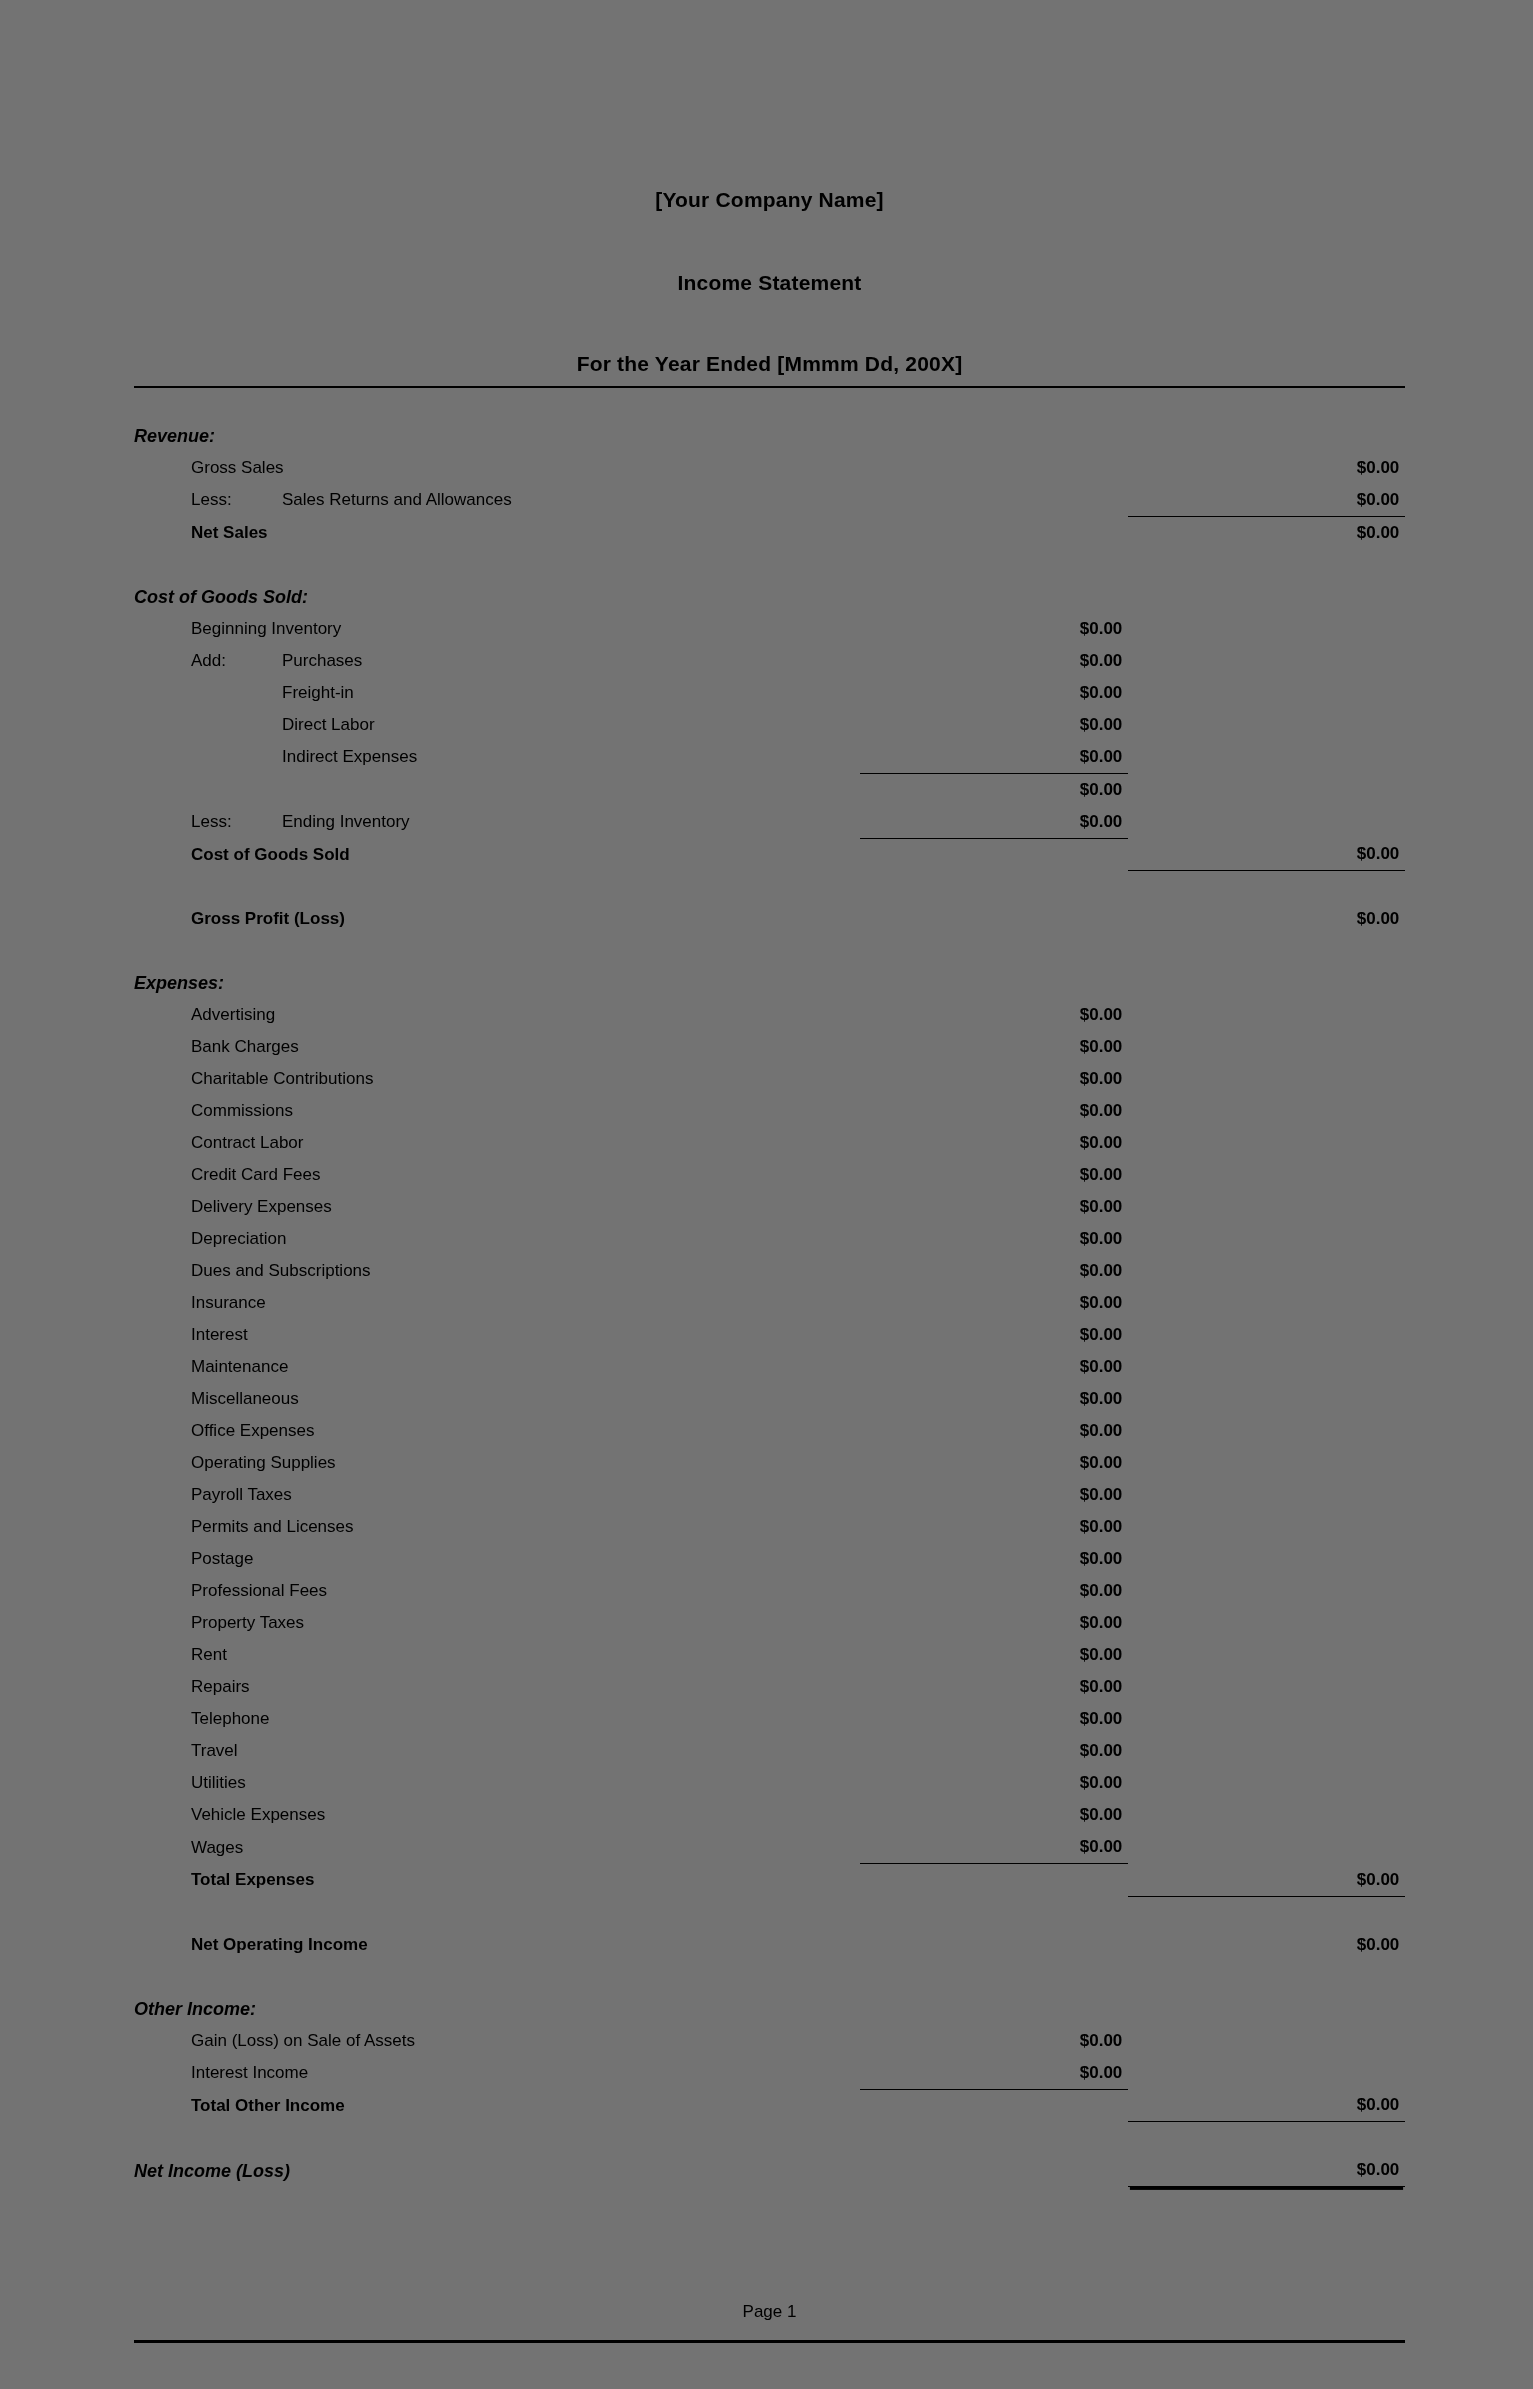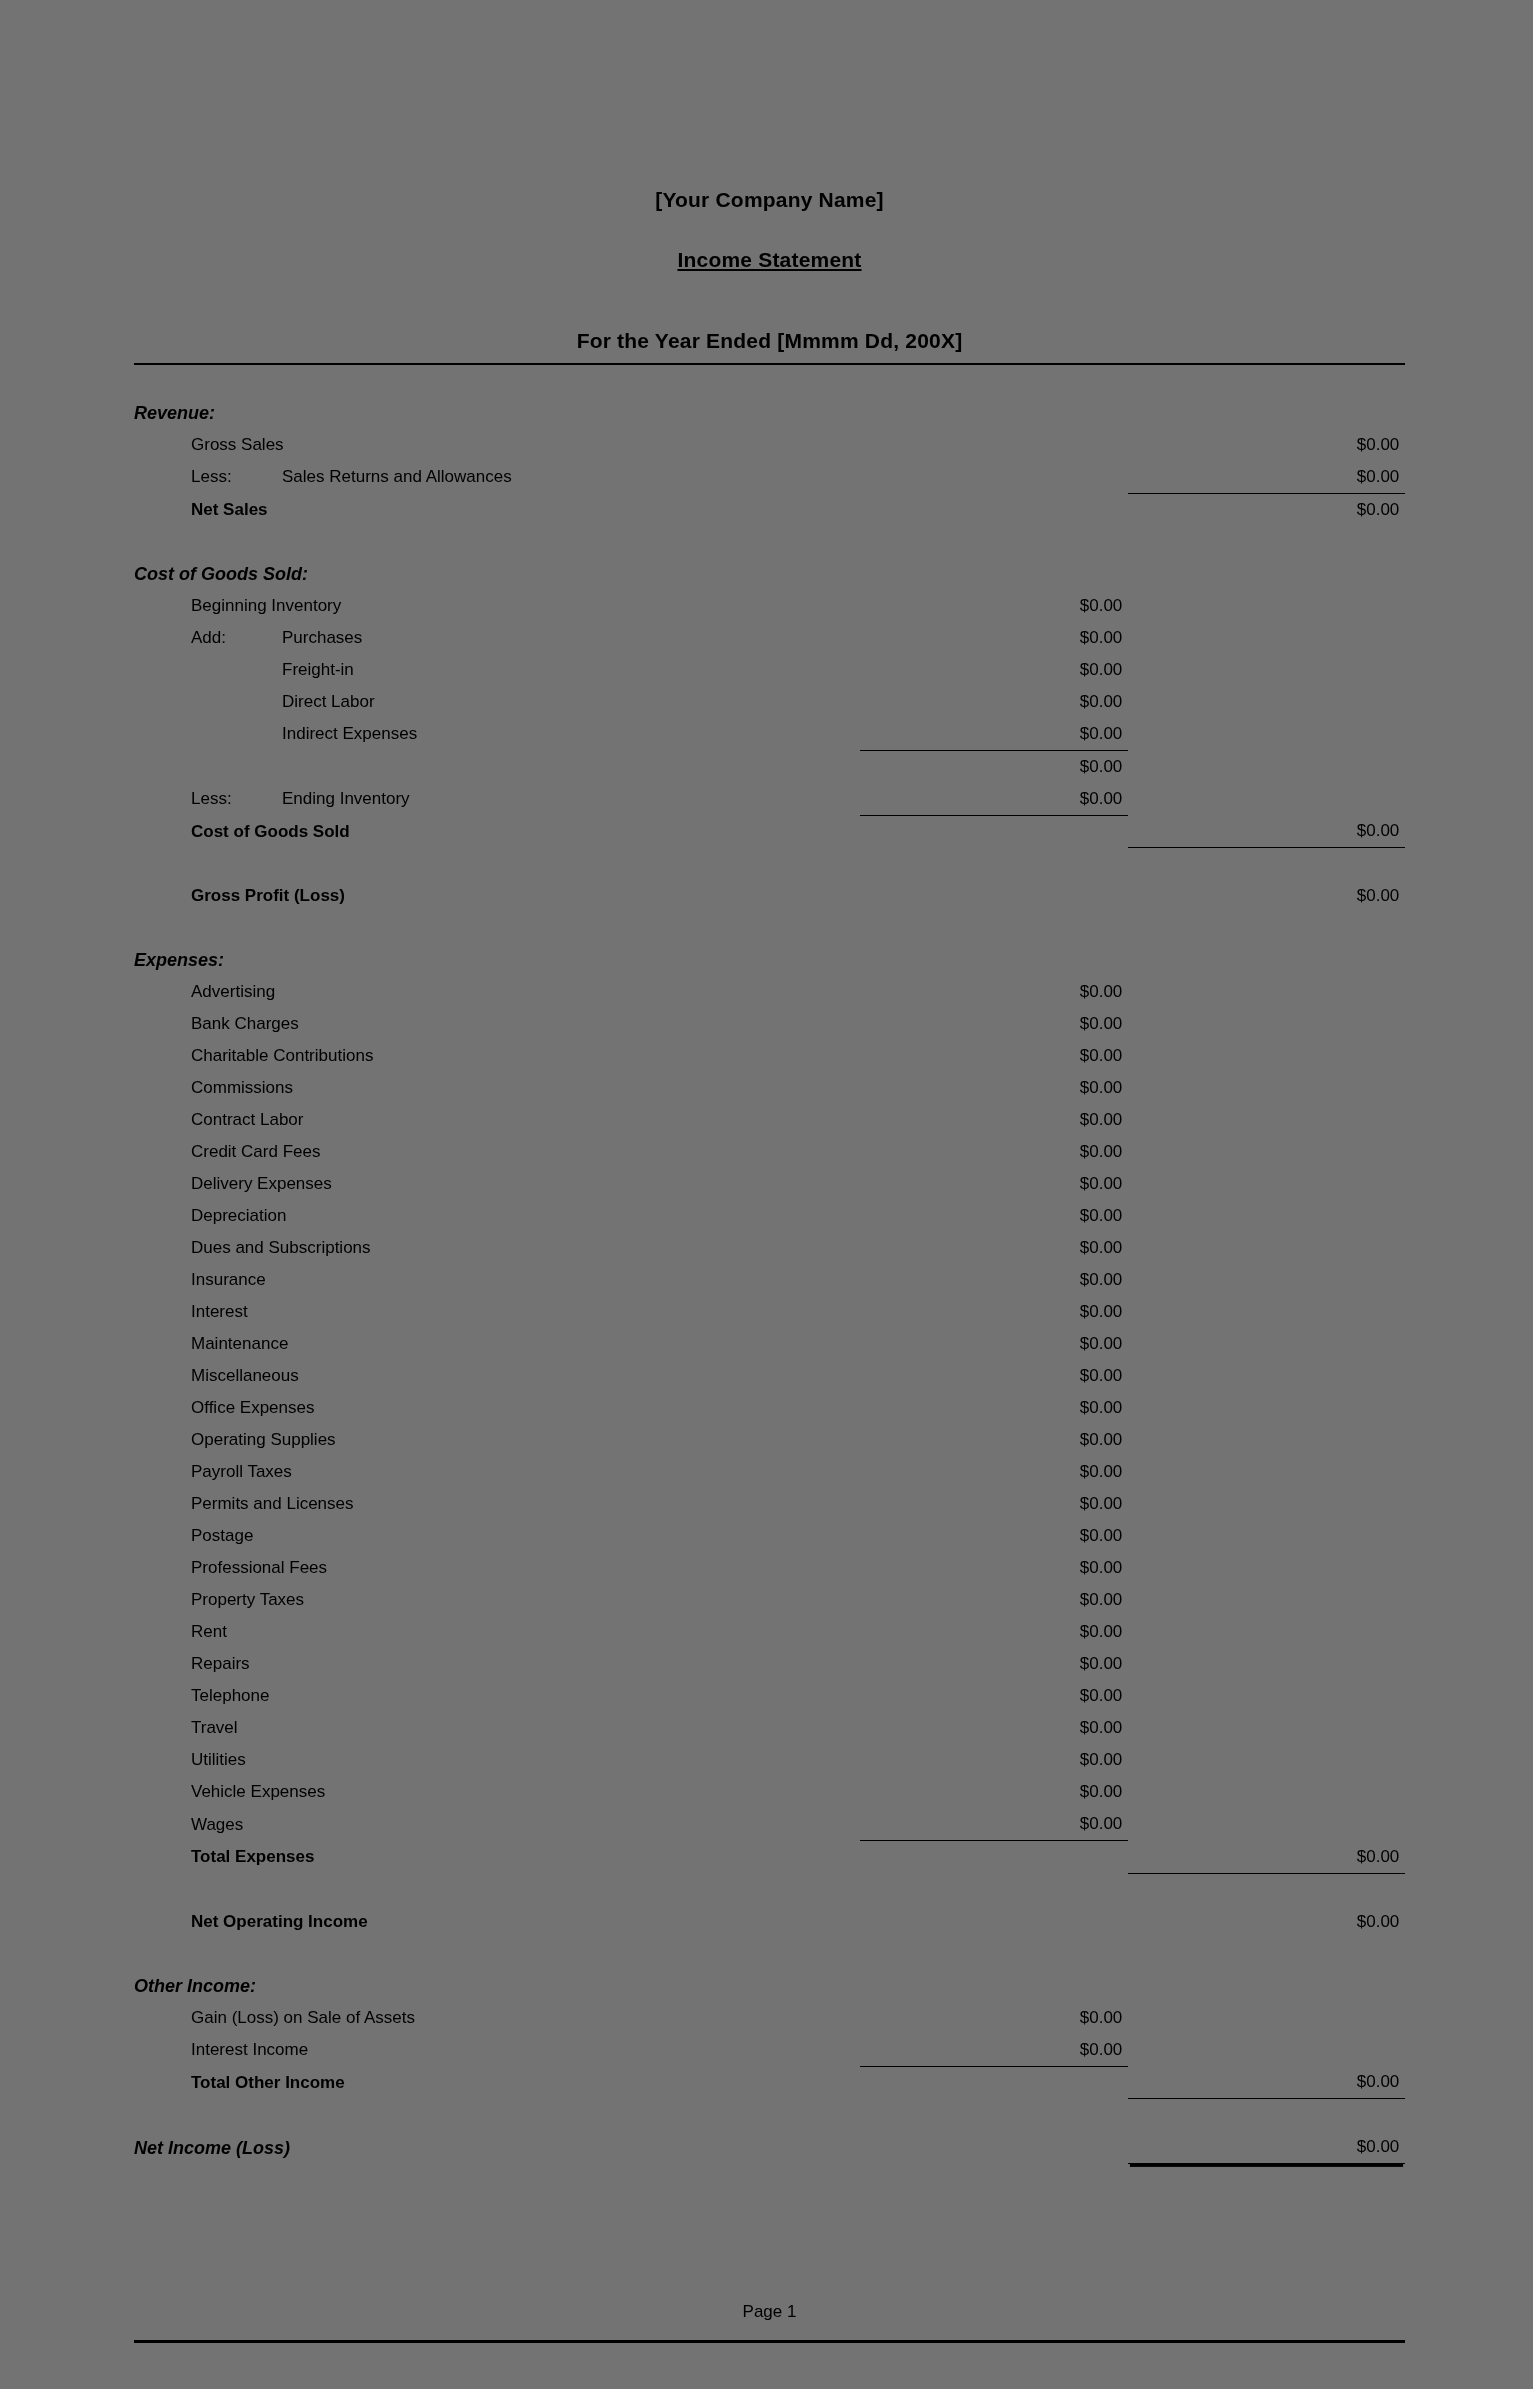--- a/index.html
+++ b/index.html
@@ -27,21 +27,21 @@
   }
   .title-block {
     text-align: center;
   }
   .title-line {
     font-weight: bold;
     font-size: 21px;
     letter-spacing: 0.2px;
   }
   .t1 { margin-top: 25px; }
-  .t2 { margin-top: 36px; text-decoration: underline; }
+  .t2 { margin-top: 59px; }
   .t3 { margin-top: 57px; margin-bottom: 9.6px; }
 
   .rule-thick {
     border-top: 2.9px solid #000;
     width: 100%;
   }
 
   table.stmt {
     width: 100%;
     border-collapse: collapse;
@@ -64,20 +64,21 @@
   .sec-head {
     font-weight: bold;
     font-style: italic;
     font-size: 18px;
   }
   .bold { font-weight: bold; }
   .amt {
     text-align: right;
     padding-right: 5.7px !important;
     font-variant-numeric: tabular-nums;
+    font-weight: bold;
   }
   .ul-amt {
     border-bottom: 1.9px solid #000;
   }
   .dbl-amt {
     border-bottom: 1.9px solid #000;
     box-shadow: 0 4.8px 0 -1.9px #000;
   }
   .spacer td { height: 21px; line-height: 21px; }
   .spacer-sm td { height: 11.5px; line-height: 11.5px; }

